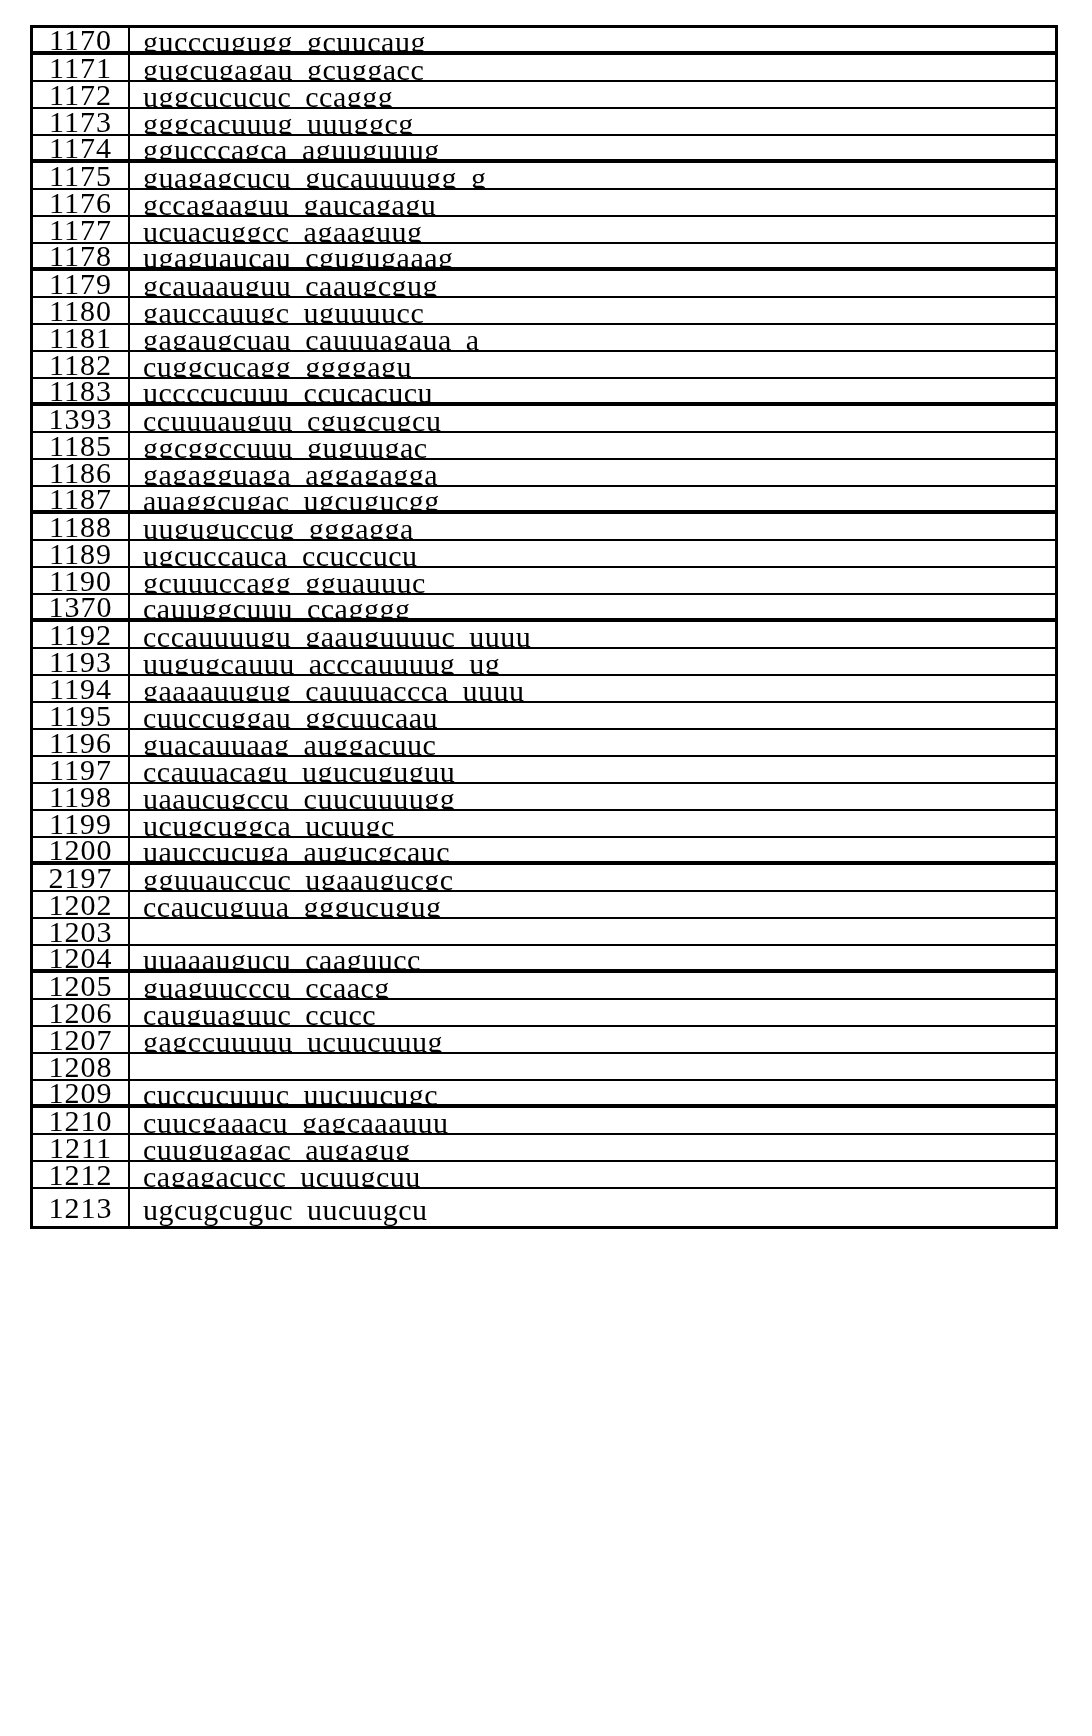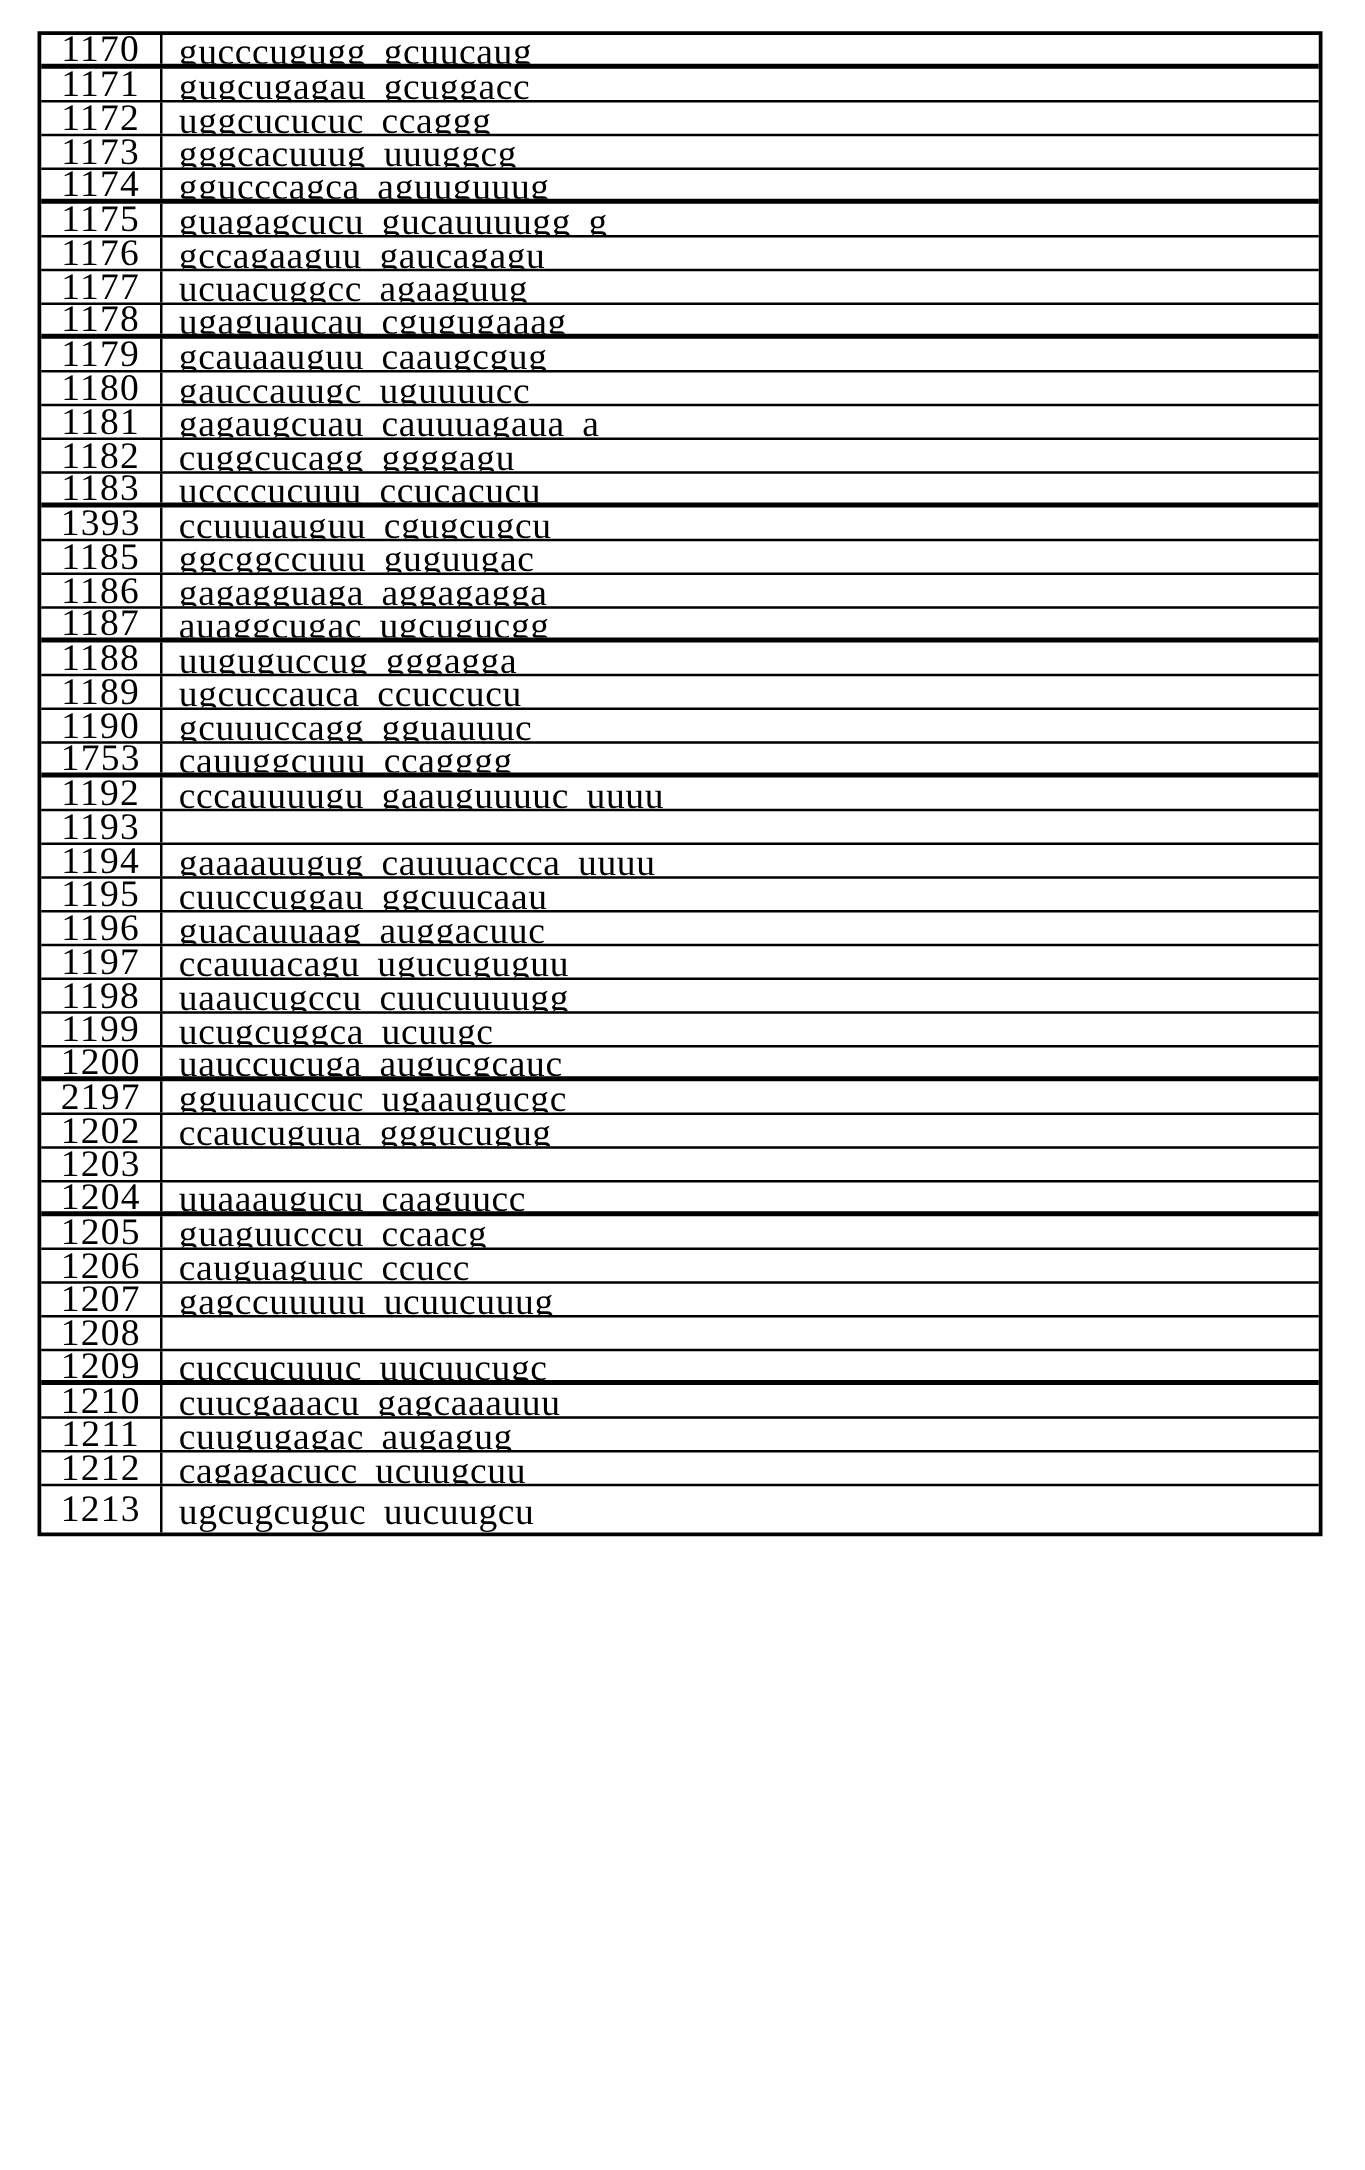--- a/index.html
+++ b/index.html
@@ -167,31 +167,32 @@
     <div class="cell id-cell">1189</div>
     <div class="cell seq-cell">ugcuccauca ccuccucu</div>
   </div>
 
   <div class="row">
     <div class="cell id-cell">1190</div>
     <div class="cell seq-cell">gcuuuccagg gguauuuc</div>
   </div>
 
   <div class="row thick">
-    <div class="cell id-cell">1753</div>
+    <div class="cell id-cell">1370</div>
     <div class="cell seq-cell">cauuggcuuu ccagggg</div>
   </div>
 
   <div class="row">
     <div class="cell id-cell">1192</div>
     <div class="cell seq-cell">cccauuuugu gaauguuuuc uuuu</div>
   </div>
 
   <div class="row">
     <div class="cell id-cell">1193</div>
+    <div class="cell seq-cell">uugugcauuu acccauuuug ug</div>
   </div>
 
   <div class="row">
     <div class="cell id-cell">1194</div>
     <div class="cell seq-cell">gaaaauugug cauuuaccca uuuu</div>
   </div>
 
   <div class="row">
     <div class="cell id-cell">1195</div>
     <div class="cell seq-cell">cuuccuggau ggcuucaau</div>

